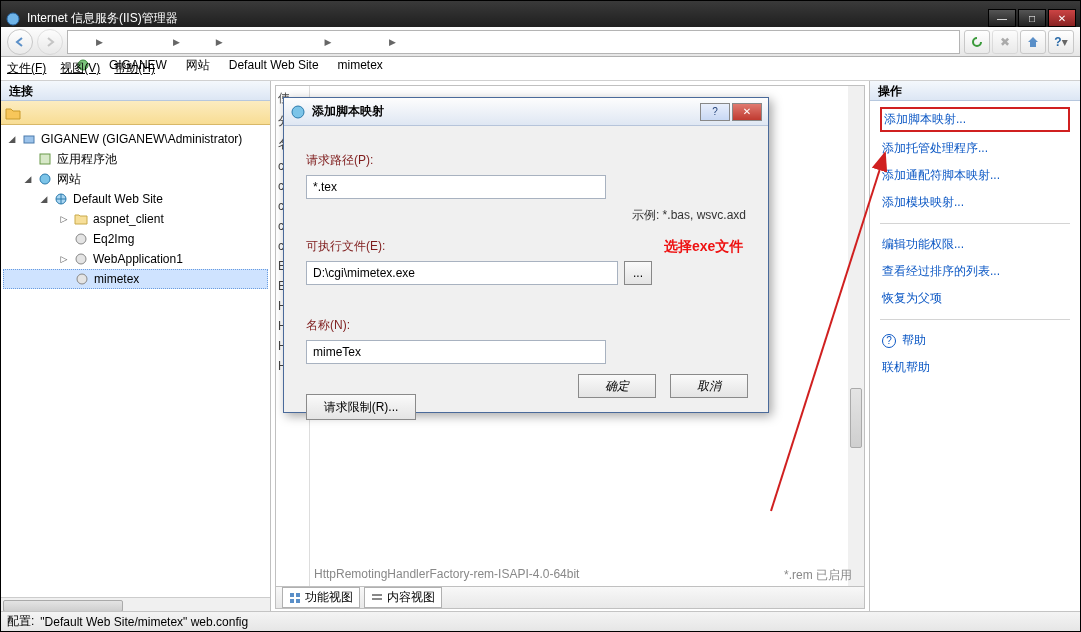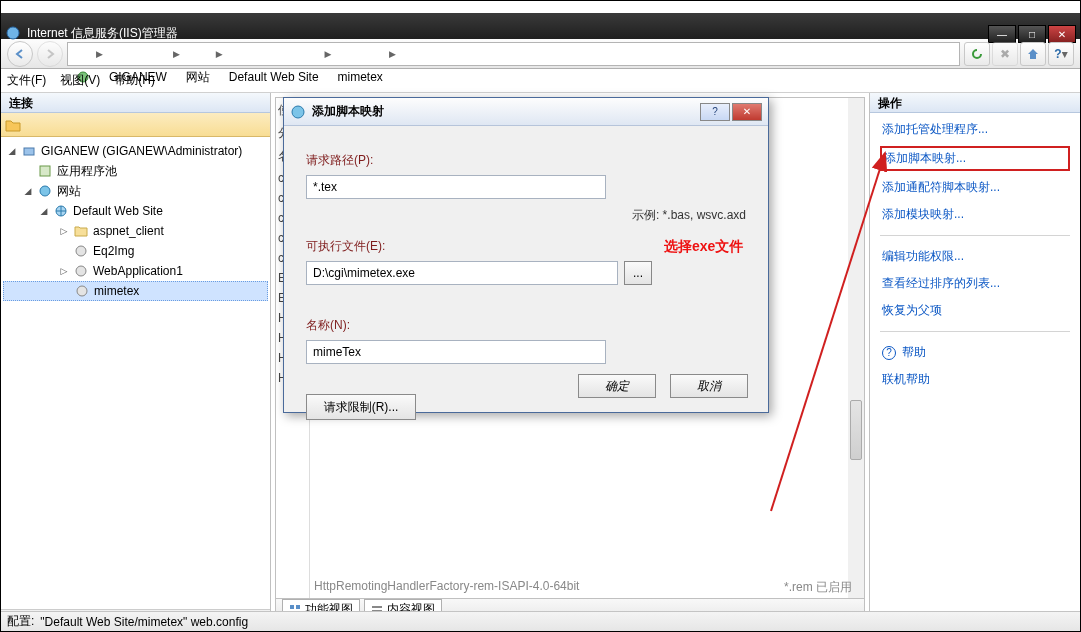--- a/index.html
+++ b/index.html
@@ -1,37 +1,37 @@
 <!DOCTYPE html>
 <html><head>
 <meta charset="utf-8">
 <style>
   * { box-sizing: border-box; margin: 0; padding: 0; font-family: "Microsoft YaHei", "Segoe UI", Tahoma, sans-serif; font-size: 12px; }
   body { background: #fff; width: 1081px; height: 632px; overflow: hidden; border: 1px solid #000; position: relative; }
 
   
-  .titlebar { height: 26px; background: linear-gradient(#3a3a3a,#1f1f1f); color: #fff; display: flex; align-items: flex-start; padding: 12px 4px; margin-top: 12px; }
+  .titlebar { height: 26px; background: linear-gradient(#3a3a3a,#1f1f1f); color: #fff; display: flex; align-items: flex-end; padding: 0 4px; }
   .titlebar .sysicon { width: 16px; height: 16px; margin-right: 6px; display:flex; align-items:center; justify-content:center; }
   .titlebar .title { flex: 1; }
   .winbtns { display: flex; gap: 2px; }
   .winbtn { width: 28px; height: 18px; background: linear-gradient(#555,#222); border: 1px solid #000; display: flex; align-items: center; justify-content: center; color:#fff; font-size:10px; }
   .winbtn.close { background: linear-gradient(#c44,#822); }
 
   
   .navbar { height: 30px; background: linear-gradient(#fdfdfd,#e6e6e6); border-bottom: 1px solid #b0b0b0; display: flex; align-items: center; padding: 0 6px; gap:4px; }
   .navbtn { width: 26px; height: 24px; border: 1px solid #c8c8c8; background: linear-gradient(#fff,#eaeaea); border-radius: 3px; display:flex; align-items:center; justify-content:center; color:#666;}
   .navbtn.round { border-radius: 50%; width:26px; height:26px;}
   .breadcrumb { flex: 1; height: 24px; border: 1px solid #b4b4b4; background: #fff; display: flex; align-items: center; padding: 0 4px; gap: 2px; }
   .crumb { padding: 0 4px; color: #000; display:flex; align-items:center; gap:4px;margin-top:47px; }
   .crumb-sep { color:#666; font-size:9px; }
   .navright { display:flex; gap:2px; }
 
   
   .menubar { height: 24px; background:#fff; border-bottom: 1px solid #d0d0d0; display:flex; align-items:center; padding: 0 6px; gap: 14px; }
-  .menuitem { color:#000; }
+  .menuitem { color:#000;text-decoration:underline; }
 
   
   .main { display:flex; height: calc(632px - 26px - 30px - 24px - 20px); }
   .pane { border-right: 1px solid #c0c0c0; display:flex; flex-direction:column; }
   .pane-header { height: 20px; background: linear-gradient(#f4f8fc,#dce6f4); border-bottom:1px solid #b6c7de; padding: 2px 8px; font-weight:bold; }
 
   
   .left { width: 270px; }
   .tree { flex:1; overflow:auto; padding: 4px 2px; background:#fff; }
   .tree-row { display:flex; align-items:center; height:20px; gap:4px; padding-right:4px; white-space:nowrap;}
@@ -287,22 +287,22 @@
             </svg>
           <span>内容视图</span>
         </div>
       </div>
     </div>
   </div>
 
   <div class="pane right" style="border-right:none">
     <div class="pane-header">操作</div>
     <div class="actions">
+      <span class="alink boxed">添加脚本映射...</span>
       <span class="alink">添加托管处理程序...</span>
-      <span class="alink boxed">添加脚本映射...</span>
       <span class="alink">添加通配符脚本映射...</span>
       <span class="alink">添加模块映射...</span>
       <div class="sep"></div>
       <span class="alink">编辑功能权限...</span>
       <span class="alink">查看经过排序的列表...</span>
       <span class="alink">恢复为父项</span>
       <div class="sep"></div>
       <span class="alink withicon">
         <span class="hicon">?</span>
         <span>帮助</span>

